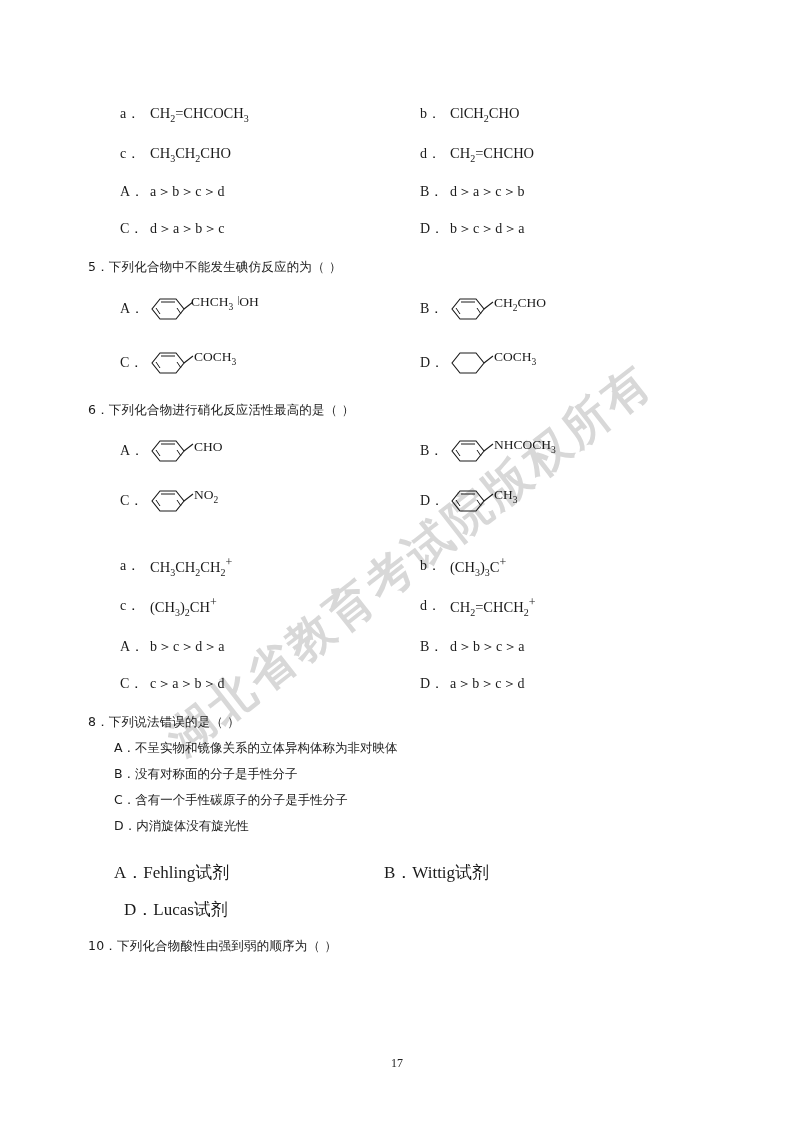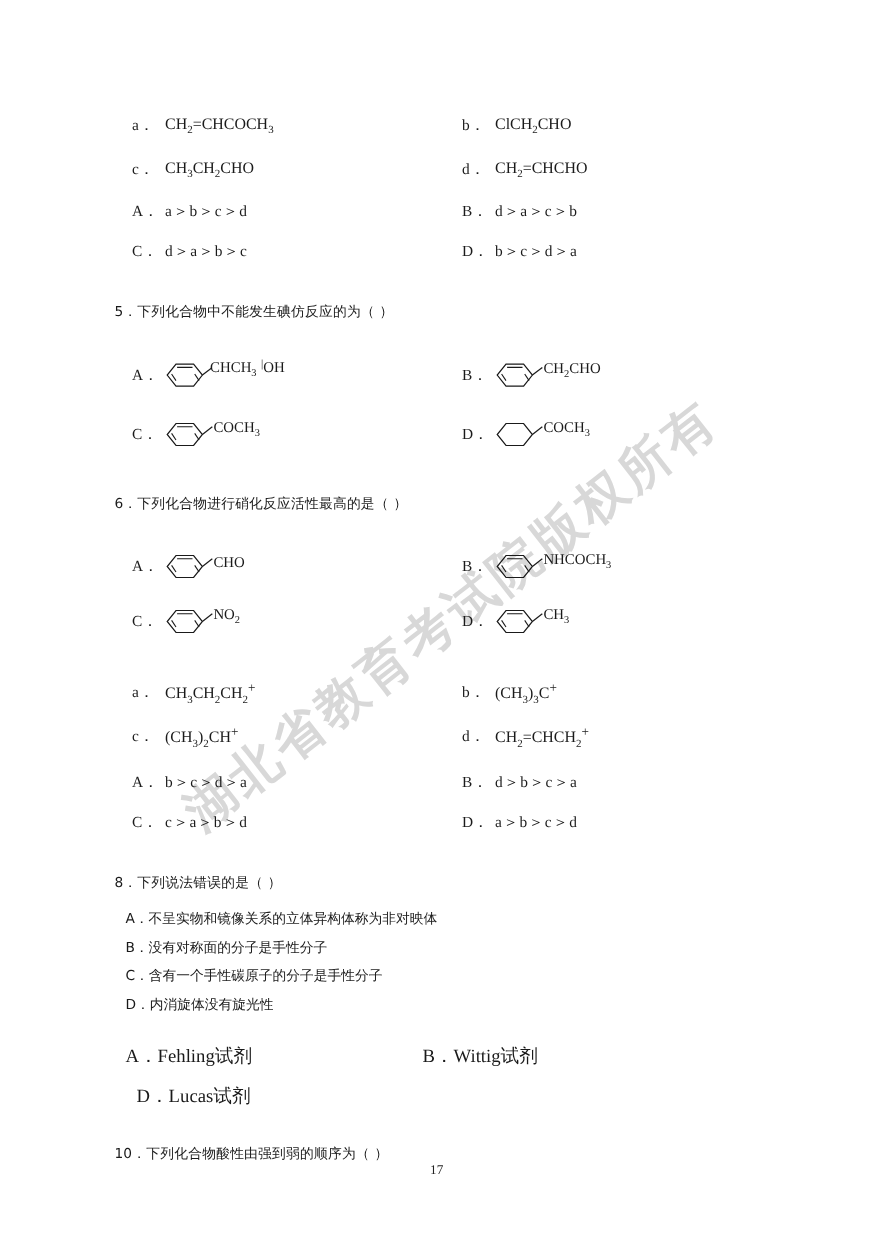--- a/index.html
+++ b/index.html
@@ -40,21 +40,21 @@
   }
   .content {
     position: relative;
     z-index: 2;
     padding: 100px 88px 0 88px;
   }
   
   .qline {
     font-family: "DejaVu Sans", sans-serif;
     font-size: 12.5px;
-    margin: 16px;
+    margin: 0;
     padding: 0;
     letter-spacing: .2px;
   }
   
   .grid2 {
     display: grid;
     grid-template-columns: 300px 300px;
     align-items: center;
   }
   .cell {

